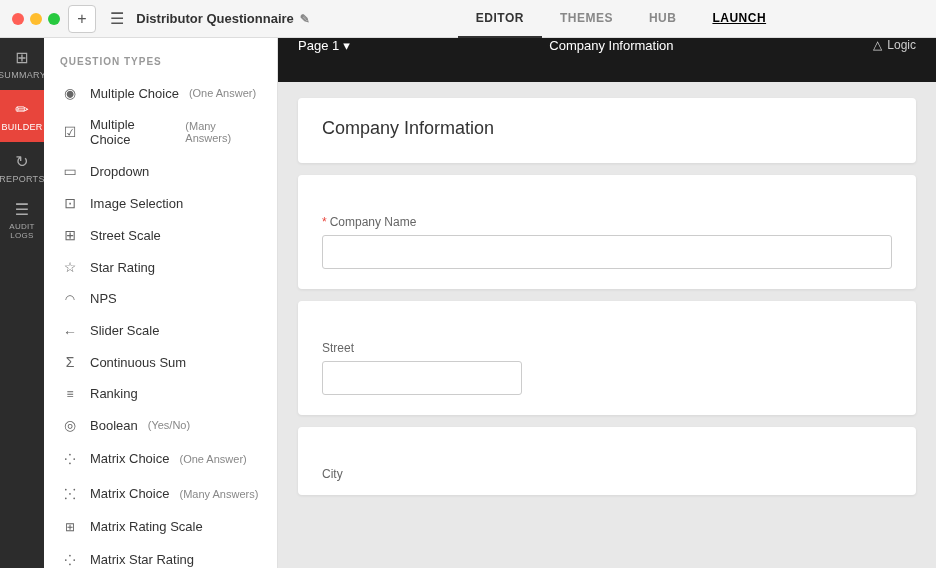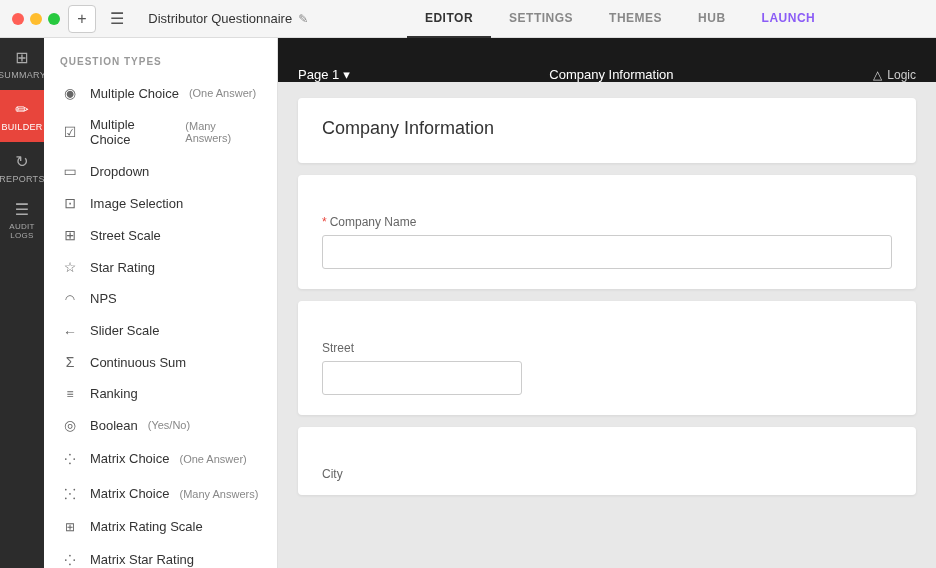--- a/index.html
+++ b/index.html
@@ -18,23 +18,23 @@
     .traffic-lights { display: flex; gap: 6px; }
     .traffic-light { width: 12px; height: 12px; border-radius: 50%; }
     .tl-red { background: #ff5f56; }
     .tl-yellow { background: #ffbd2e; }
     .tl-green { background: #27c93f; }
     .titlebar-title {
       display: flex;
       align-items: center;
       gap: 6px;
       font-size: 13px;
-      font-weight: 400;
+      font-weight: 700;
       color: #333;
-      margin-left: 16px;
+      margin-left: 4px;
     }
     .titlebar-title .edit-icon { color: #888; font-size: 12px; cursor: pointer; }
     .nav-tabs {
       display: flex;
       gap: 0;
       margin-left: auto;
       margin-right: auto;
       text-align: right;
     }
     .nav-tab {
@@ -44,21 +44,21 @@
       align-items: center;
       font-size: 12px;
       font-weight: 600;
       letter-spacing: 0.5px;
       color: #888;
       cursor: pointer;
       border-bottom: 2px solid transparent;
       text-transform: uppercase;
     }
     .nav-tab.active { color: #333; border-bottom: 2px solid #333; }
-    .nav-tab.launch { color: #8b5cf6; }
+    .nav-tab.launch { color: #000000; text-decoration: underline; }
     .add-btn {
       width: 28px; height: 28px;
       background: white;
       border: 1px solid #ccc;
       border-radius: 4px;
       display: flex; align-items: center; justify-content: center;
       cursor: pointer;
       font-size: 16px;
       color: #555;
     }
@@ -140,21 +140,21 @@
       overflow-y: auto;
       display: flex;
       flex-direction: column;
     }
 
     
     .page-bar {
       background: #1a1a1a;
       height: 44px;
       display: flex;
-      align-items: flex-end;
+      align-items: flex-start;
       justify-content: space-between;
       padding: 0 20px;
       color: white;
       font-size: 13px;
       flex-shrink: 0;
     }
     .page-bar .page-selector {
       display: flex;
       align-items: center;
       gap: 4px;
@@ -230,21 +230,20 @@
     <div class="traffic-light tl-green"></div>
   </div>
   <div class="add-btn">+</div>
   <div class="hamburger">☰</div>
   <div class="titlebar-title">
     <span>Distributor Questionnaire</span>
     <span class="edit-icon">✎</span>
   </div>
   <nav class="nav-tabs">
     <div class="nav-tab active">EDITOR</div>
-    <div class="nav-tab">SETTINGS</div>
     <div class="nav-tab">THEMES</div>
     <div class="nav-tab">HUB</div>
     <div class="nav-tab launch">LAUNCH</div>
   </nav>
 </div>
 
 <div class="main-layout">
 
   <div class="icon-sidebar">
     <div class="icon-sidebar-item">

